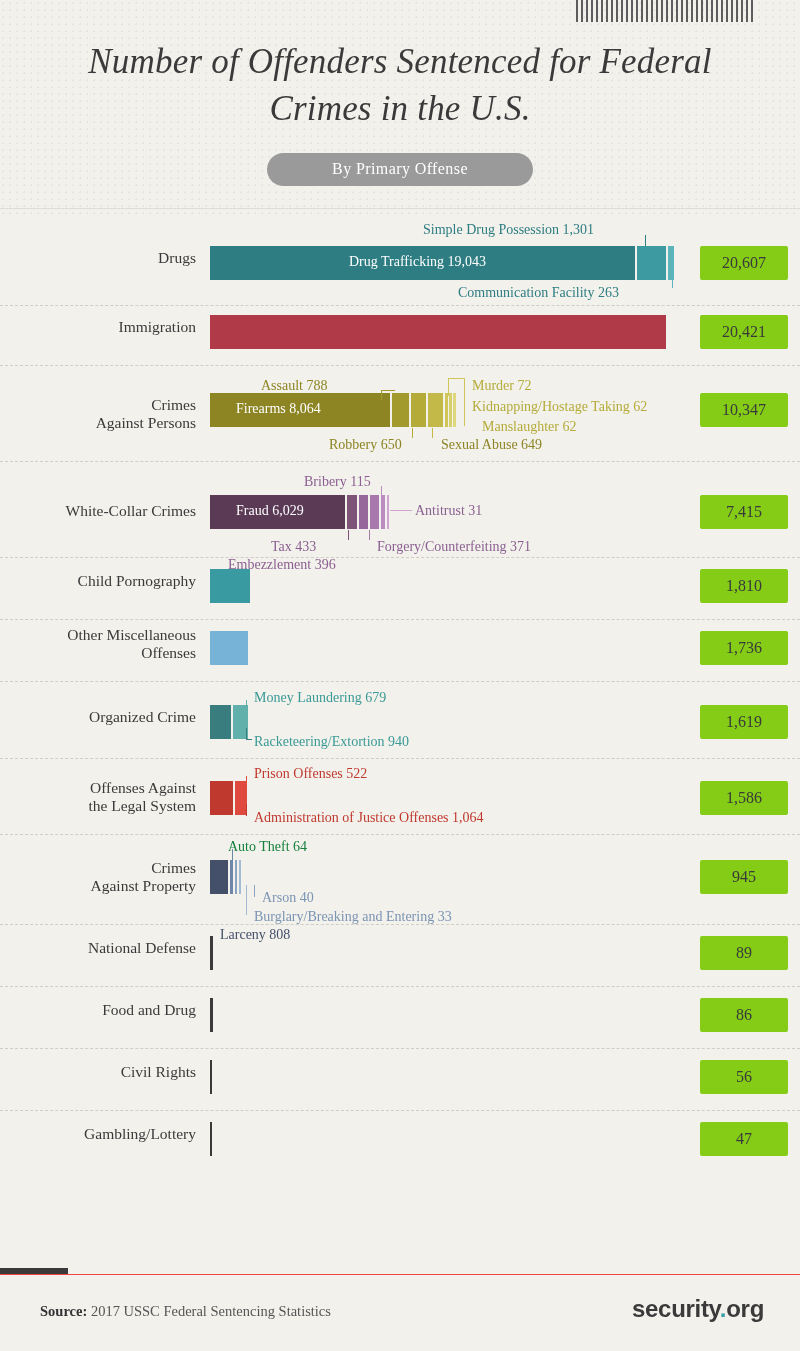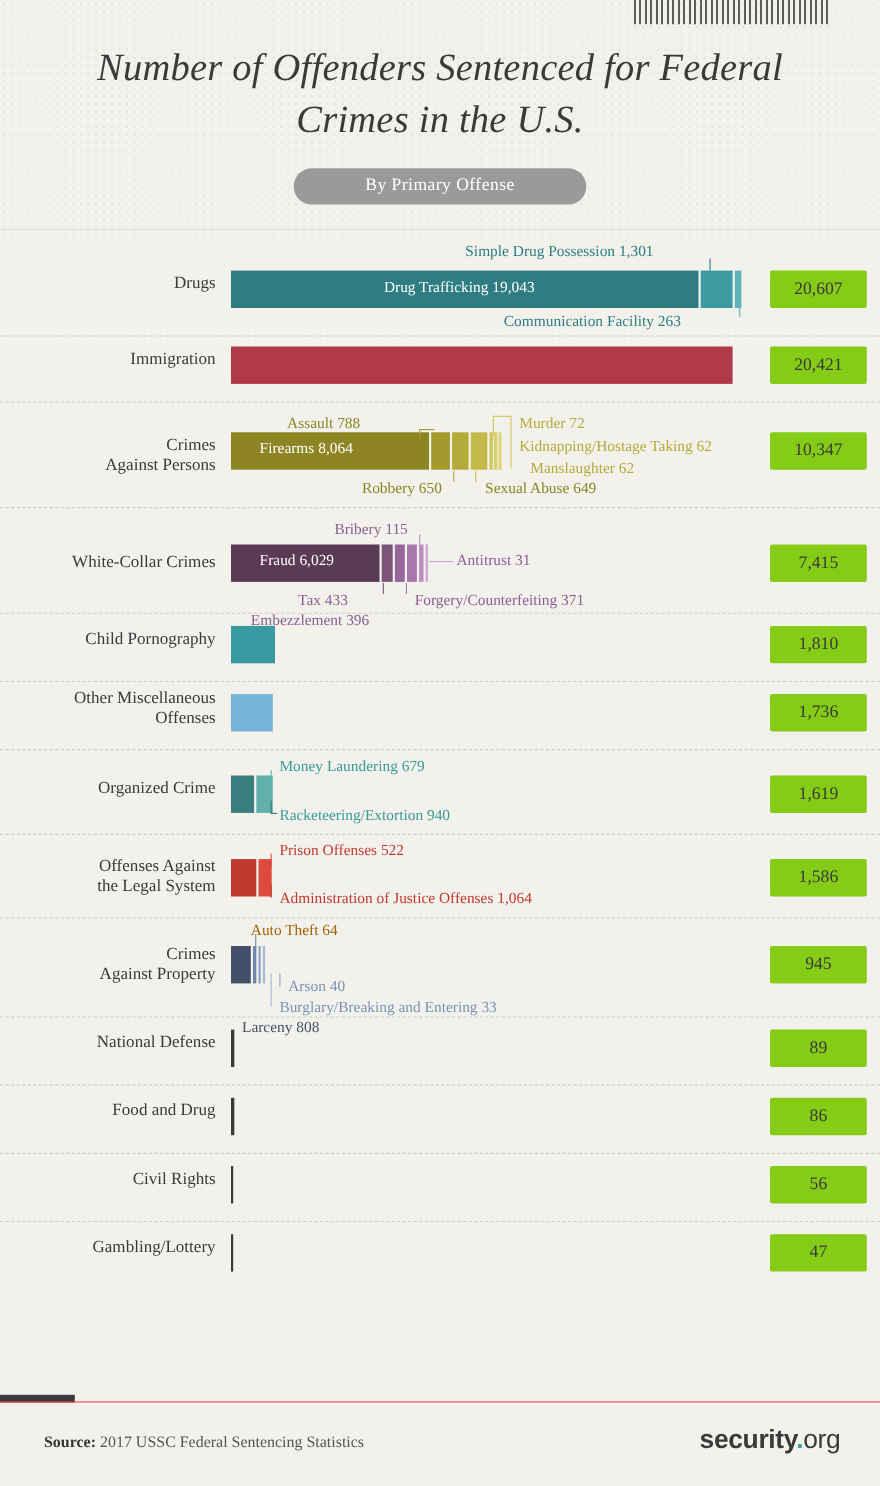--- a/index.html
+++ b/index.html
@@ -115,21 +115,21 @@
     font-size:14.5px;color:#555;
   }
   .source b{color:#333;}
   .logo{
     position:absolute;right:36px;top:20px;
     font-family:"Liberation Sans", sans-serif;
     font-weight:bold;font-size:24px;color:#3a3a3a;
     letter-spacing:-.3px;
   }
   .logo .dot{color:#3aa0a8;}
-  .logo .org{color:#3a3a3a;font-weight:normal;}
+  .logo .org{color:#3a3a3a;font-weight:bold;}
 </style>
 </head>
 <body>
 
 <div class="page">
 
   <div class="texture"></div>
   <div class="barcode"></div>
 
   <h1 class="title">Number of Offenders Sentenced for Federal Crimes in the U.S.</h1>
@@ -270,21 +270,21 @@
       <div class="label" style="top:24px;">
         <div>Crimes</div>
         <div>Against Property</div>
       </div>
       <div class="bars" style="top:25px;height:34px;width:480px;">
         <div class="seg" style="left:0;width:18px;background:#44506a;"></div>
         <div class="seg" style="left:20px;width:3px;background:#6d87a8;"></div>
         <div class="seg" style="left:25px;width:2px;background:#8aa3c0;"></div>
         <div class="seg" style="left:29px;width:2px;background:#a3bad4;"></div>
       </div>
-      <div class="ann" style="left:228px;top:5px;color:#a16207;">Auto Theft 64</div>
+      <div class="ann" style="left:228px;top:5px;color:#15803d;">Auto Theft 64</div>
       <div class="lead" style="left:232px;top:14px;height:14px;color:#6d87a8;"></div>
       <div class="ann" style="left:262px;top:56px;color:#7b94b2;">Arson 40</div>
       <div class="lead" style="left:254px;top:50px;height:12px;color:#8aa3c0;"></div>
       <div class="ann" style="left:254px;top:75px;color:#7b94b2;">Burglary/Breaking and Entering 33</div>
       <div class="lead" style="left:246px;top:50px;height:30px;color:#a3bad4;"></div>
       <div class="ann" style="left:220px;top:93px;color:#44506a;">Larceny 808</div>
       <div class="total" style="top:25px;">945</div>
     </div>
 
 

